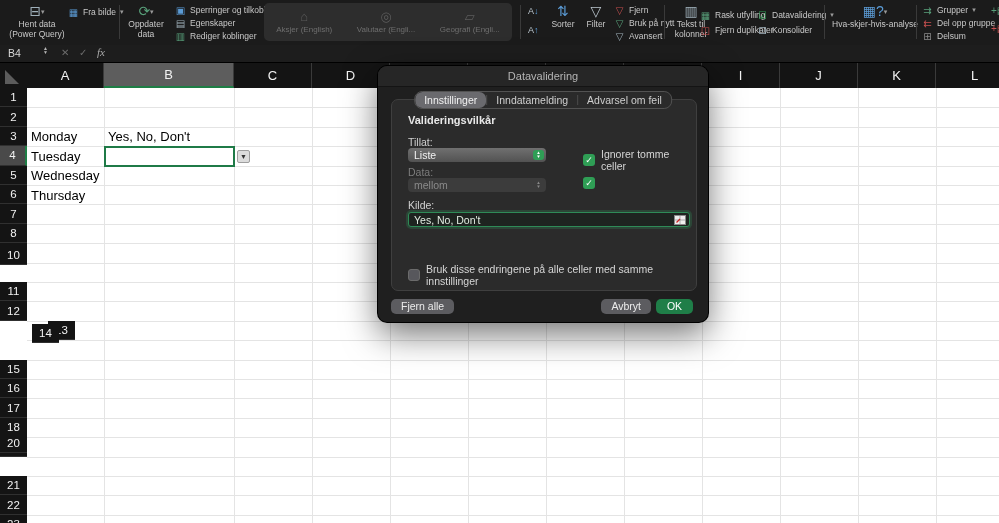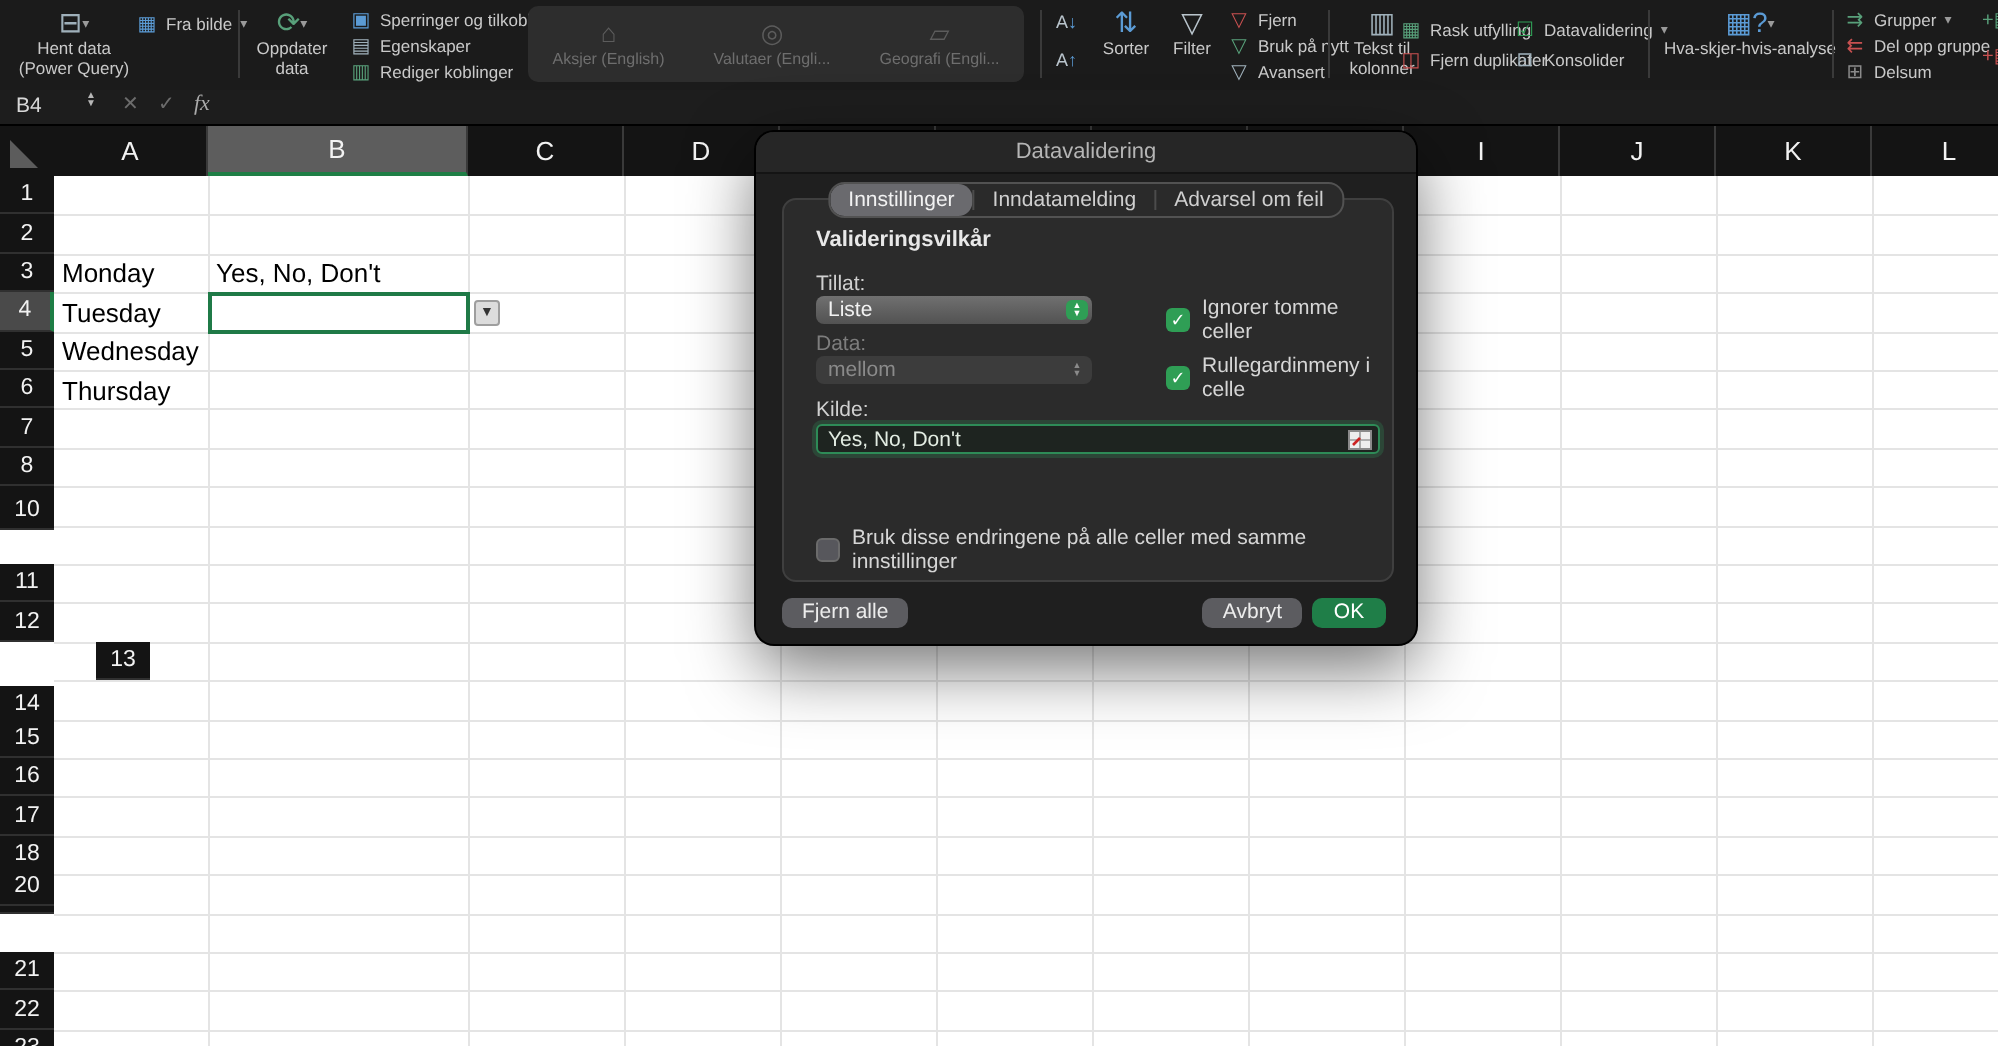--- a/index.html
+++ b/index.html
@@ -252,21 +252,21 @@
     <div class="row-hdr" style="top: 243.2px; height: 19.4px;">9</div>
     <div class="hline" style="left: 27px; top: 262.6px; width: 972px;"></div>
     <div class="row-hdr" style="top: 246px; height: 19.4px;">10</div>
     <div class="hline" style="left: 27px; top: 282px; width: 972px;"></div>
     <div class="row-hdr" style="top: 282px; height: 19.4px;">11</div>
     <div class="hline" style="left: 27px; top: 301.4px; width: 972px;"></div>
     <div class="row-hdr" style="top: 301.4px; height: 19.4px;">12</div>
     <div class="hline" style="left: 27px; top: 320.8px; width: 972px;"></div>
     <div class="row-hdr" style="top: 320.8px; height: 19.4px; margin-left: 48px;">13</div>
     <div class="hline" style="left: 27px; top: 340.2px; width: 972px;"></div>
-    <div class="row-hdr" style="top: 343px; height: 19.4px;">14</div>
+    <div class="row-hdr" style="top: 324px; height: 19.4px; margin-left: 32px;">14</div>
     <div class="hline" style="left: 27px; top: 359.6px; width: 972px;"></div>
     <div class="row-hdr" style="top: 359.6px; height: 19.4px;">15</div>
     <div class="hline" style="left: 27px; top: 379px; width: 972px;"></div>
     <div class="row-hdr" style="top: 379px; height: 19.4px;">16</div>
     <div class="hline" style="left: 27px; top: 398.4px; width: 972px;"></div>
     <div class="row-hdr" style="top: 398.4px; height: 19.4px;">17</div>
     <div class="hline" style="left: 27px; top: 417.8px; width: 972px;"></div>
     <div class="row-hdr" style="top: 417.8px; height: 19.4px;">18</div>
     <div class="hline" style="left: 27px; top: 437.2px; width: 972px;"></div>
     <div class="row-hdr" style="top: 437.2px; height: 19.4px;">19</div>
@@ -319,21 +319,20 @@
     <div class="dlbl dis" style="left:16px;top:66px;">Data:</div>
     <div class="popup dis" style="left:16px;top:78px;">
       <span>mellom</span>
       <span class="stepper">
           <span>▲</span>
           <span>▼</span>
         </span>
     </div>
     <div class="chk" style="left:191px;top:77px;">
       <span class="box">✓</span>
-      <span>Rullegardinmeny i celle</span>
     </div>
 
     <div class="dlbl" style="left:16px;top:99px;">Kilde:</div>
     <div class="src-field">
       <span class="txt">Yes, No, Don't</span>
       <span class="rico">
         <svg width="12" height="10" viewBox="0 0 12 10">
             <rect x="0.5" y="0.5" width="11" height="9" fill="#eeeeee" stroke="#8a8a8a"></rect>
             <path d="M1 5h10M6 1v8" stroke="#9a9a9a" stroke-width="0.8"></path>
             <path d="M2.5 7.5l3.5-3.5" stroke="#cc2222" stroke-width="1.3"></path>

